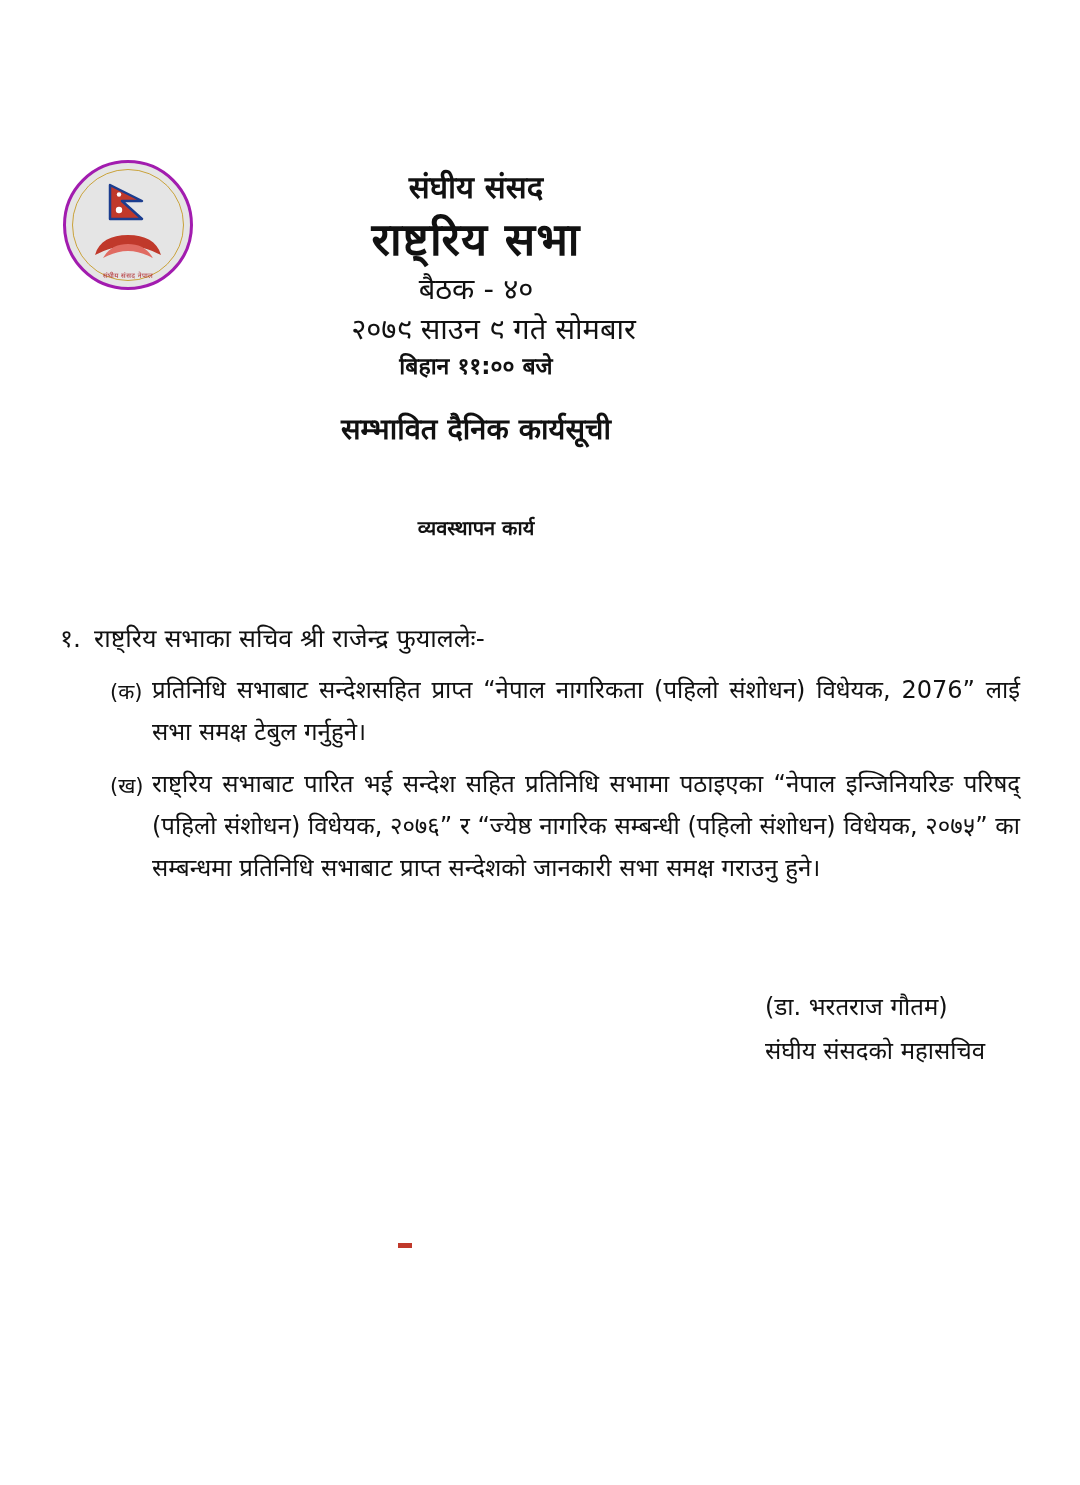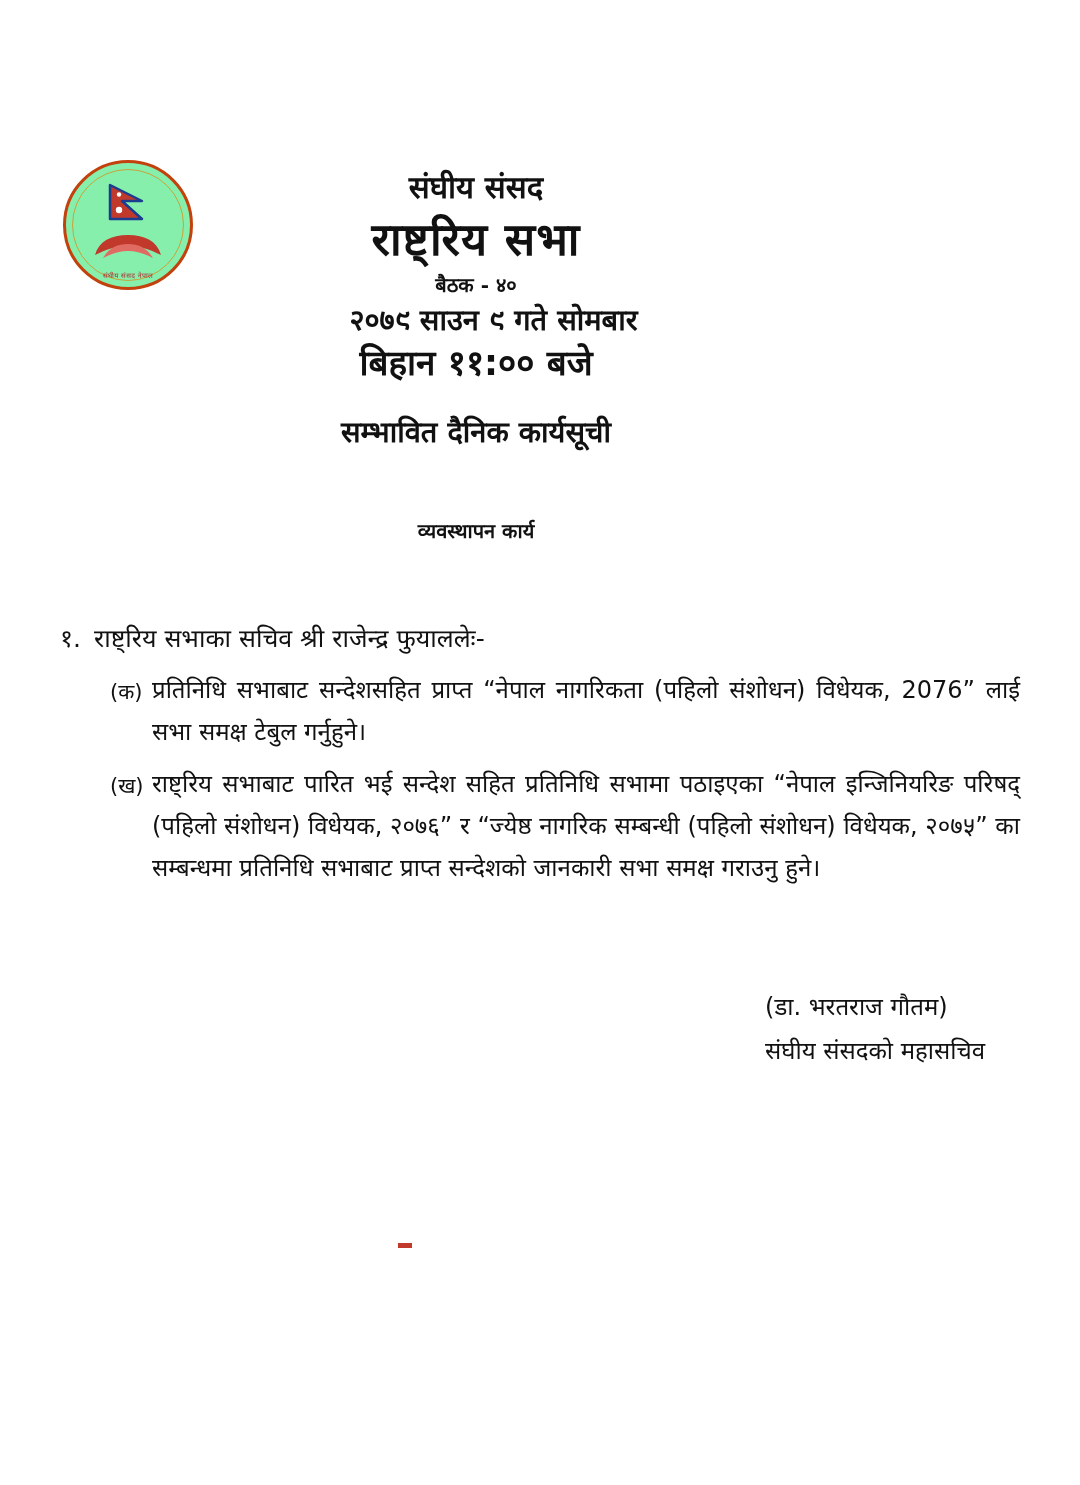--- a/index.html
+++ b/index.html
@@ -30,22 +30,22 @@
     position: absolute;
     left: 63px;
     top: 160px;
     width: 130px;
     height: 130px;
   }
   .emblem {
     width: 130px;
     height: 130px;
     border-radius: 50%;
-    background: #86efac;
-    border: 3px solid #c2410c;
+    background: #e5e5e5;
+    border: 3px solid #a21caf;
     position: relative;
     box-sizing: border-box;
     overflow: hidden;
   }
   .emblem .inner-ring {
     position: absolute;
     left: 6px; top: 6px; right: 6px; bottom: 6px;
     border-radius: 50%;
     border: 1px solid #c9a23a;
     box-sizing: border-box;
@@ -86,23 +86,23 @@
     width: 952px;
     text-align: center;
   }
   .h-line {
     line-height: 1.0;
     color: #111;
   }
   .org-line     { font-size: 31px; font-weight: 700; margin-bottom: 14px; }
   .title-line   { font-size: 45px; font-weight: 700; margin-bottom: 13px; letter-spacing: 1px; }
   .session-line { font-size: 30px; font-weight: 700; margin-bottom: 12px; }
-  .sitting-line { font-size: 20px; font-weight: 700; margin-bottom: 11px; }
-  .date-line    { font-size: 29px; font-weight: 700; margin-bottom: 11px; margin-left: 35px; }
-  .time-line    { font-size: 35px; font-weight: 700; margin-bottom: 30px; }
+  .sitting-line { font-size: 29px; font-weight: 400; margin-bottom: 11px; }
+  .date-line    { font-size: 29px; font-weight: 400; margin-bottom: 11px; margin-left: 35px; }
+  .time-line    { font-size: 23px; font-weight: 700; margin-bottom: 30px; }
 
   .doc-heading {
     font-size: 29px;
     font-weight: 700;
     text-underline-offset: 5px;
     margin-bottom: 67px;
   }
   .section-heading {
     font-size: 20px;
     font-weight: 700;

